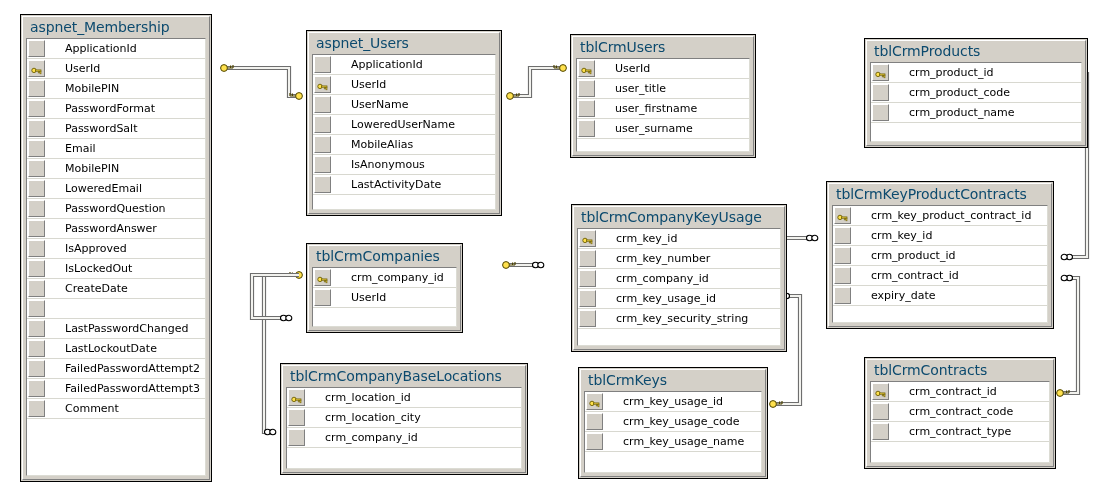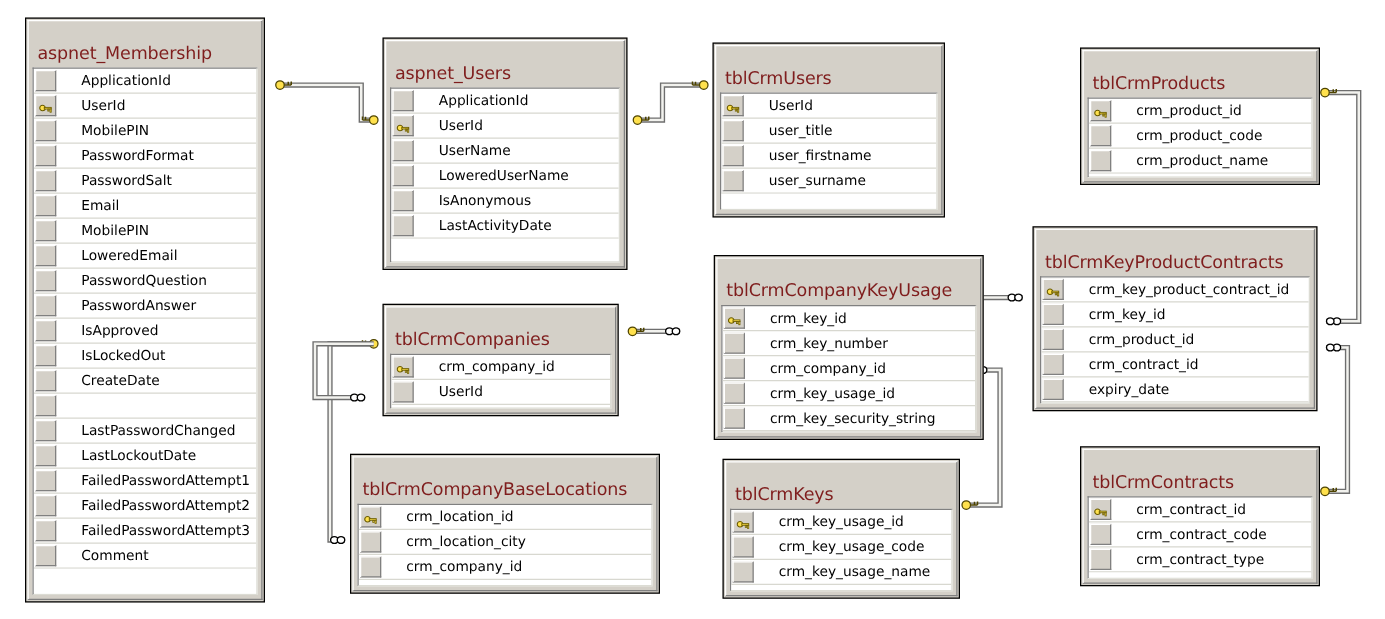--- a/index.html
+++ b/index.html
@@ -39,26 +39,25 @@
     border-right-color:#808080;
     border-bottom-color:#808080;
     height:100%;
     box-sizing:border-box;
     padding:2px 3px 3px 3px;
     display:flex;
     flex-direction:column;
   }
   .tbl-title{
     font-size:14px;
-    color:#7f1d1d;
+    color:#0c4a6e;
     padding:1px 2px 3px 4px;
     white-space:nowrap;
     line-height:15px;
     letter-spacing:-0.1px;
-    margin-top:16px;
   }
   .grid{
     flex:1 1 auto;
     background:#ffffff;
     border:1px solid #808080;
     border-right-color:#dcdcd4;
     border-bottom-color:#dcdcd4;
     box-sizing:border-box;
     display:flex;
     flex-direction:column;
@@ -283,24 +282,20 @@
           <div class="row">
             <div class="gutter"></div>
             <div class="cellname">LastPasswordChanged</div>
           </div>
           <div class="row">
             <div class="gutter"></div>
             <div class="cellname">LastLockoutDate</div>
           </div>
           <div class="row">
             <div class="gutter"></div>
-            <div class="cellname">FailedPasswordAttempt1</div>
-          </div>
-          <div class="row">
-            <div class="gutter"></div>
             <div class="cellname">FailedPasswordAttempt2</div>
           </div>
           <div class="row">
             <div class="gutter"></div>
             <div class="cellname">FailedPasswordAttempt3</div>
           </div>
           <div class="row">
             <div class="gutter"></div>
             <div class="cellname">Comment</div>
           </div>
@@ -330,31 +325,35 @@
           <div class="row">
             <div class="gutter"></div>
             <div class="cellname">UserName</div>
           </div>
           <div class="row">
             <div class="gutter"></div>
             <div class="cellname">LoweredUserName</div>
           </div>
           <div class="row">
             <div class="gutter"></div>
+            <div class="cellname">MobileAlias</div>
+          </div>
+          <div class="row">
+            <div class="gutter"></div>
             <div class="cellname">IsAnonymous</div>
           </div>
           <div class="row">
             <div class="gutter"></div>
             <div class="cellname">LastActivityDate</div>
           </div>
           <div class="filler"></div>
         </div>
       </div>
     </div>
-    <div class="tbl" style="left: 570px; top: 34px; width: 186px; height: 140px;">
+    <div class="tbl" style="left: 570px; top: 34px; width: 186px; height: 124px;">
       <div class="tbl-inner">
         <div class="tbl-title">tblCrmUsers</div>
         <div class="grid">
           <div class="row">
             <div class="gutter">
               <span class="keyicon"><svg viewBox="0 0 11 11" width="11" height="11">
                   <path d="M3 1.2 a2.2 2.2 0 1 0 0 4.4 a2.2 2.2 0 1 0 0 -4.4 z" fill="#ffe14d" stroke="#6b5c00" stroke-width="0.9"></path>
                   <rect x="4.4" y="2.9" width="5.6" height="1.3" fill="#ffe14d" stroke="#6b5c00" stroke-width="0.7"></rect>
                   <rect x="7.2" y="4.2" width="1.1" height="1.7" fill="#ffe14d" stroke="#6b5c00" stroke-width="0.6"></rect>
                   <rect x="9.0" y="4.2" width="1.0" height="2.6" fill="#ffe14d" stroke="#6b5c00" stroke-width="0.6"></rect>
@@ -371,21 +370,21 @@
             <div class="cellname">user_firstname</div>
           </div>
           <div class="row">
             <div class="gutter"></div>
             <div class="cellname">user_surname</div>
           </div>
           <div class="filler"></div>
         </div>
       </div>
     </div>
-    <div class="tbl" style="left: 864px; top: 38px; width: 192px; height: 110px;">
+    <div class="tbl" style="left: 864px; top: 38px; width: 224px; height: 110px;">
       <div class="tbl-inner">
         <div class="tbl-title">tblCrmProducts</div>
         <div class="grid">
           <div class="row">
             <div class="gutter">
               <span class="keyicon"><svg viewBox="0 0 11 11" width="11" height="11">
                   <path d="M3 1.2 a2.2 2.2 0 1 0 0 4.4 a2.2 2.2 0 1 0 0 -4.4 z" fill="#ffe14d" stroke="#6b5c00" stroke-width="0.9"></path>
                   <rect x="4.4" y="2.9" width="5.6" height="1.3" fill="#ffe14d" stroke="#6b5c00" stroke-width="0.7"></rect>
                   <rect x="7.2" y="4.2" width="1.1" height="1.7" fill="#ffe14d" stroke="#6b5c00" stroke-width="0.6"></rect>
                   <rect x="9.0" y="4.2" width="1.0" height="2.6" fill="#ffe14d" stroke="#6b5c00" stroke-width="0.6"></rect>
@@ -468,21 +467,21 @@
             <div class="cellname">crm_key_usage_id</div>
           </div>
           <div class="row">
             <div class="gutter"></div>
             <div class="cellname">crm_key_security_string</div>
           </div>
           <div class="filler"></div>
         </div>
       </div>
     </div>
-    <div class="tbl" style="left: 306px; top: 243px; width: 189px; height: 90px;">
+    <div class="tbl" style="left: 306px; top: 243px; width: 157px; height: 90px;">
       <div class="tbl-inner">
         <div class="tbl-title">tblCrmCompanies</div>
         <div class="grid">
           <div class="row">
             <div class="gutter">
               <span class="keyicon"><svg viewBox="0 0 11 11" width="11" height="11">
                   <path d="M3 1.2 a2.2 2.2 0 1 0 0 4.4 a2.2 2.2 0 1 0 0 -4.4 z" fill="#ffe14d" stroke="#6b5c00" stroke-width="0.9"></path>
                   <rect x="4.4" y="2.9" width="5.6" height="1.3" fill="#ffe14d" stroke="#6b5c00" stroke-width="0.7"></rect>
                   <rect x="7.2" y="4.2" width="1.1" height="1.7" fill="#ffe14d" stroke="#6b5c00" stroke-width="0.6"></rect>
                   <rect x="9.0" y="4.2" width="1.0" height="2.6" fill="#ffe14d" stroke="#6b5c00" stroke-width="0.6"></rect>

